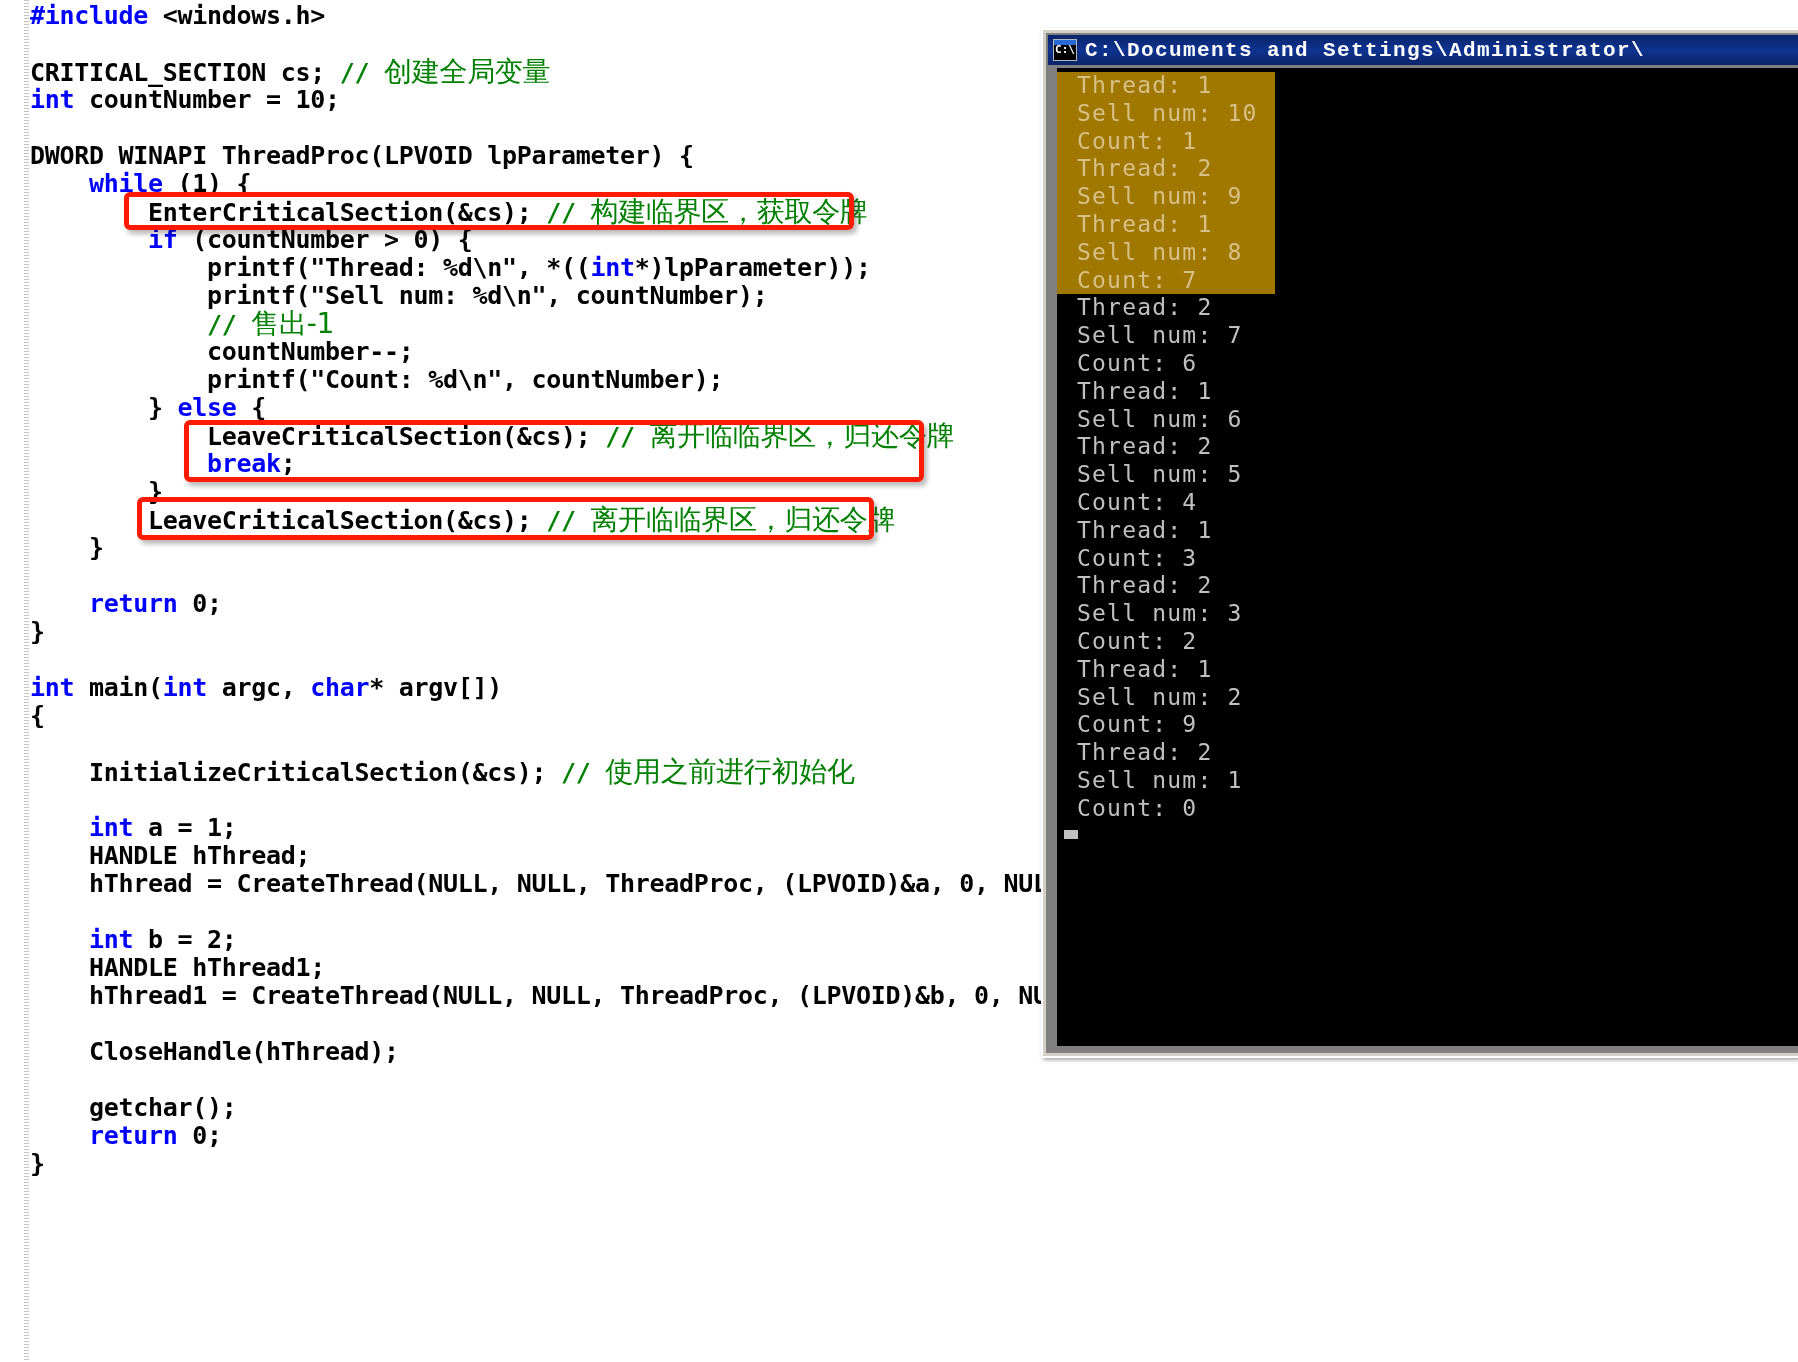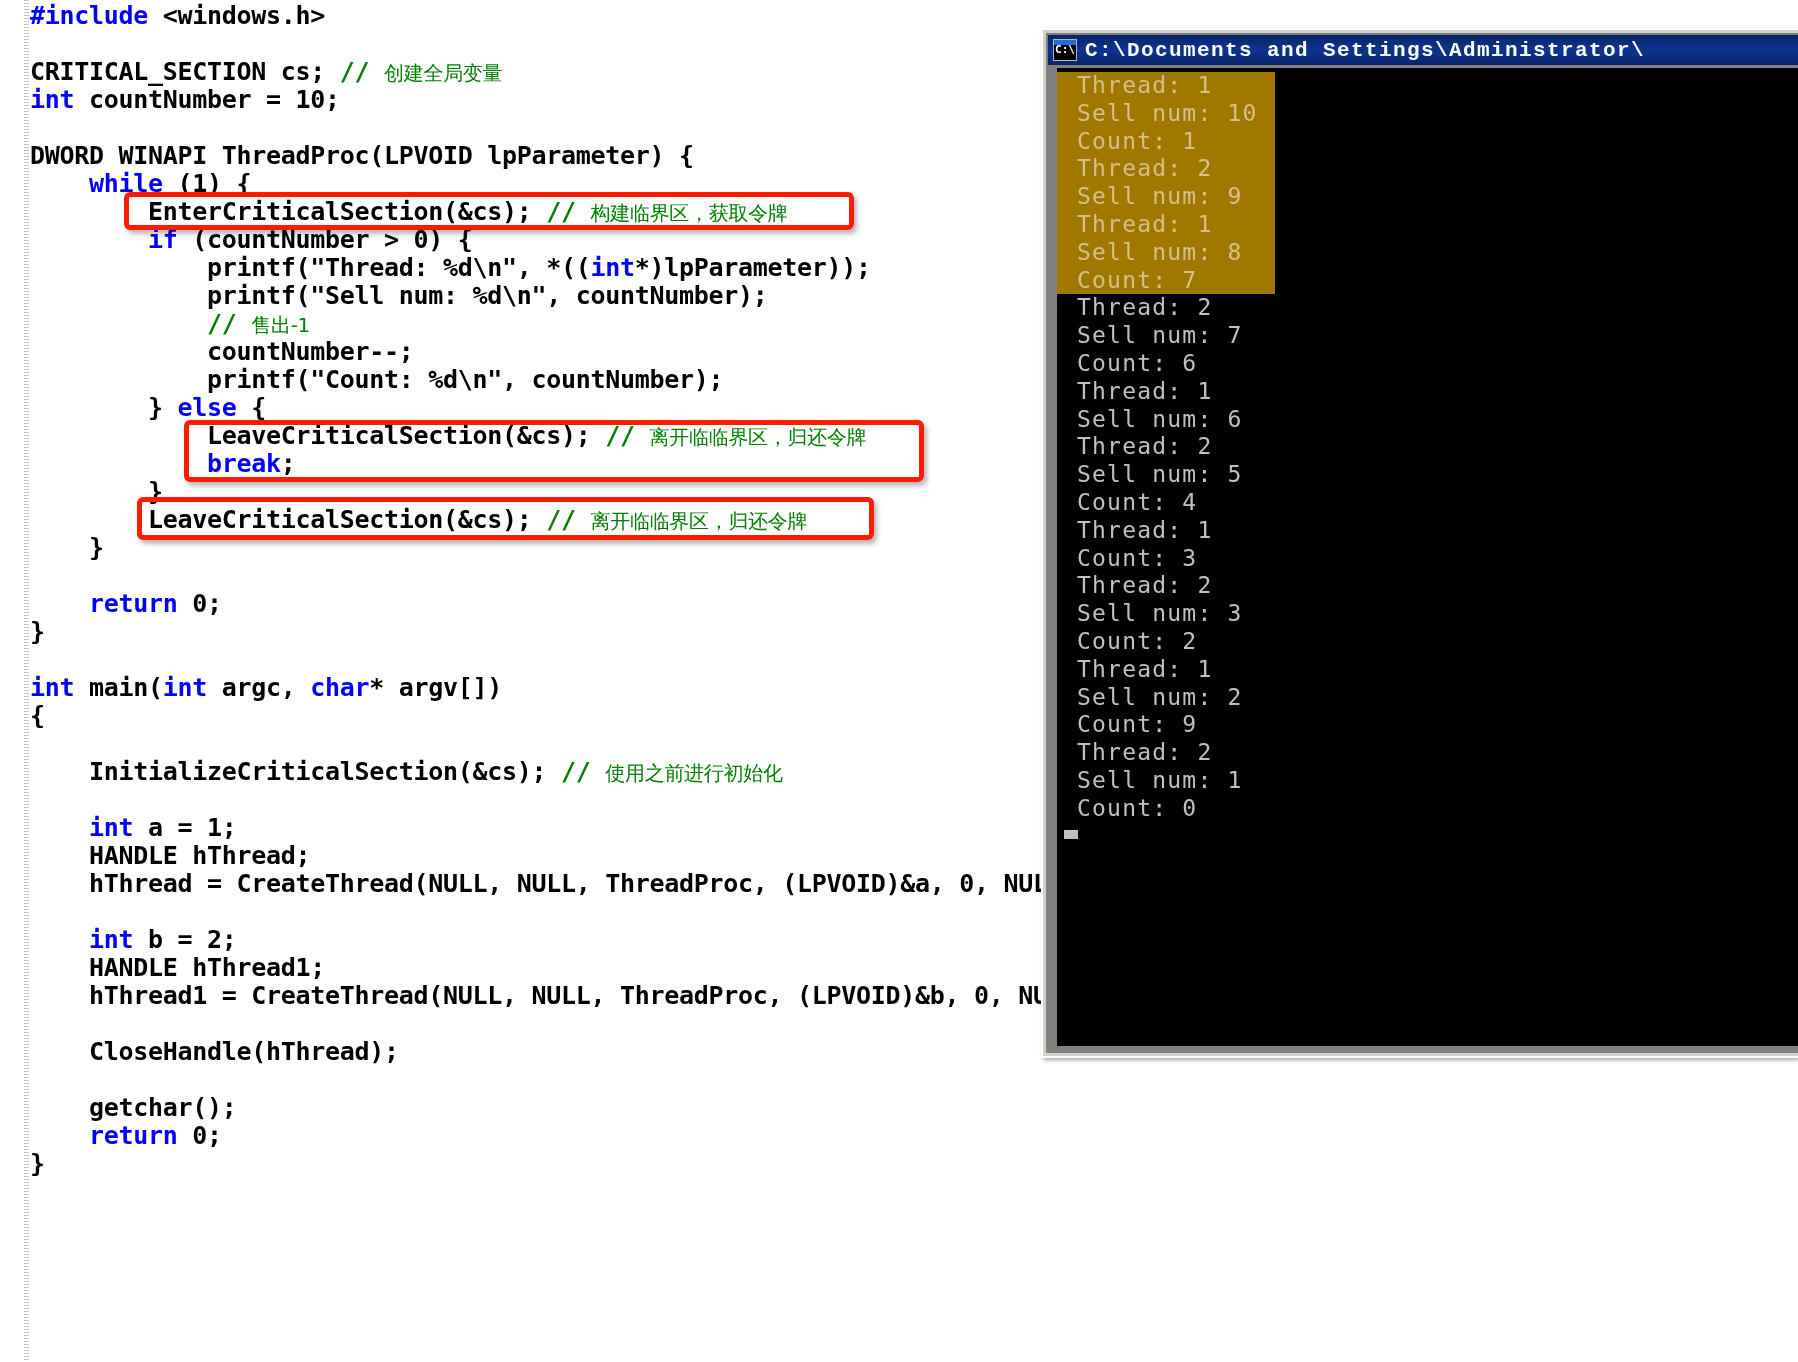--- a/index.html
+++ b/index.html
@@ -47,21 +47,21 @@
     font-size: 25px;
     line-height: 28px;
     white-space: pre;
     color: #000000;
     font-weight: bold;
     letter-spacing: -0.3px;
   }
   .line { height: 28px; white-space: pre; }
   .kw   { color: #0000ff; }
   .cmt  { color: #008000; }
-  .cn   { font-family: "DejaVu Sans", "Liberation Sans", sans-serif; font-weight: normal; color:#008000; font-size:20px;}
+  .cn   { font-family: "DejaVu Sans", "Liberation Sans", sans-serif; font-weight: normal; color:#008000; font-size:28px;}
 
   
   .hl-box {
     position: absolute;
     border: 5px solid #ff1a00;
     border-radius: 6px;
     box-sizing: border-box;
     pointer-events: none;
     box-shadow: 3px 4px 5px rgba(0,0,0,.28);
     background: transparent;

